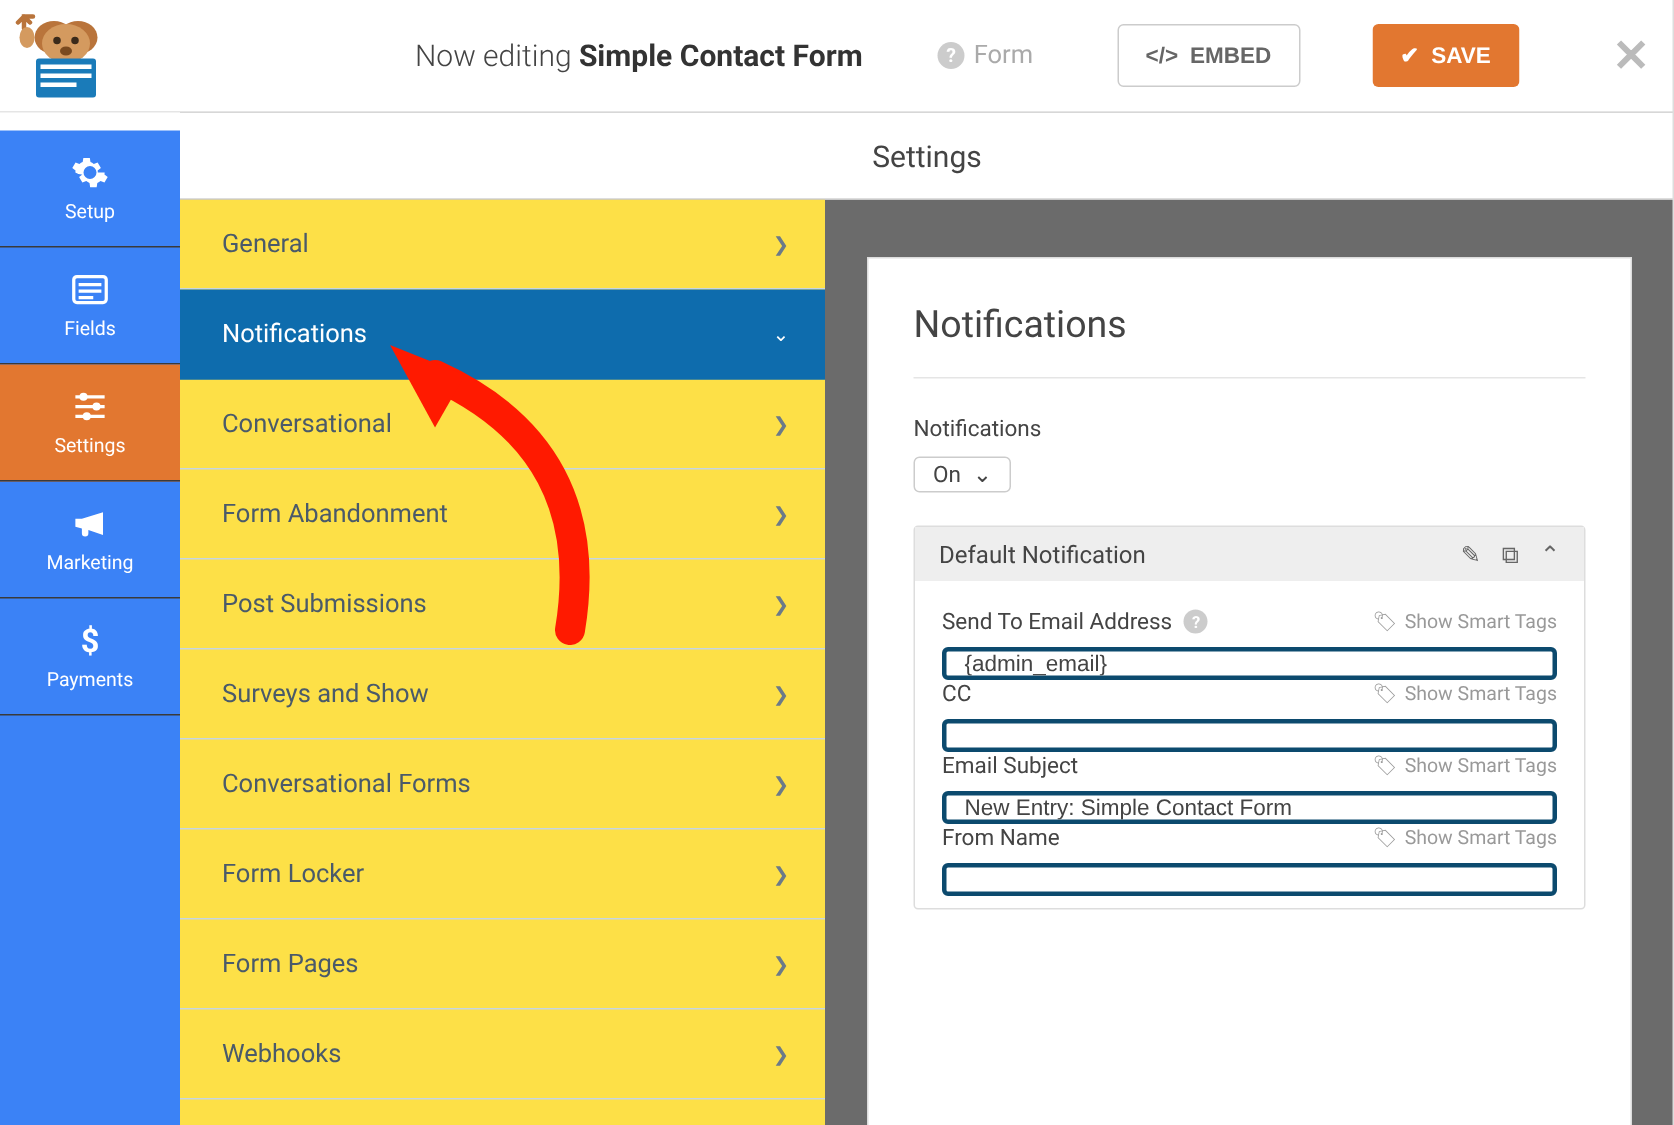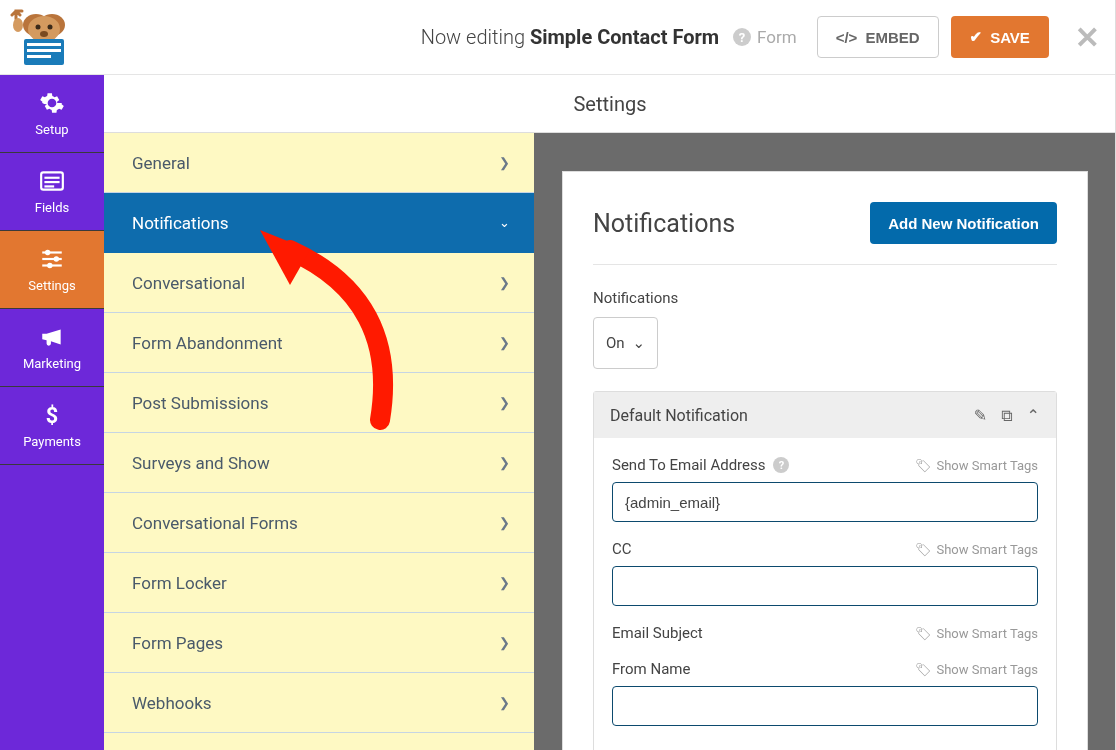--- a/index.html
+++ b/index.html
@@ -1,67 +1,67 @@
 <!DOCTYPE html>
 <html><head>
 <meta charset="utf-8">
 <style>
 * { box-sizing: border-box; margin: 0; padding: 0; }
 body { font-family: -apple-system, BlinkMacSystemFont, "Segoe UI", Roboto, Arial, sans-serif; background: #fff; width: 1116px; height: 750px; overflow: hidden; position: relative; }
 
 
-.topbar { height: 75px; border-bottom: 1px solid #e5e5e5; display: flex; align-items: center; padding: 0 16px 0 10px; }
+.topbar { height: 75px; border-bottom: 1px solid #e5e5e5; display: flex; align-items: center; padding: 0 16px 0 10px; gap: 36px; }
 .logo { width: 68px; height: 60px; margin-right: auto; position: relative; }
 .logo svg { width: 100%; height: 100%; }
 .editing { font-size: 20px; color: #444; font-weight: 300; margin-right: 14px; }
 .editing strong { font-weight: 700; color: #333; }
 .help { color: #aaa; font-size: 17px; margin-right: 20px; display: inline-flex; align-items: center; gap: 6px; cursor: pointer; }
 .help .qicon { width: 18px; height: 18px; border-radius: 50%; background: #ccc; color: #fff; font-size: 13px; font-weight: 700; display: inline-flex; align-items: center; justify-content: center; }
 .btn { height: 42px; border-radius: 4px; padding: 0 18px; font-size: 15px; font-weight: 600; cursor: pointer; border: 1px solid transparent; display: inline-flex; align-items: center; gap: 8px; }
 .btn-embed { background: #fff; border-color: #ccc; color: #666; margin-right: 12px; }
 .btn-save { background: #e27730; color: #fff; }
 .close-x { font-size: 30px; color: #bbb; margin-left: 26px; cursor: pointer; font-weight: 700; }
 
 
 .main { display: flex; height: 675px; }
-.sidebar { width: 104px; background: #6d28d9; display: flex; flex-direction: column; }
+.sidebar { width: 120px; background: #3b82f6; display: flex; flex-direction: column; margin-top: 12px; }
 .side-item { height: 78px; color: #fff; display: flex; flex-direction: column; align-items: center; justify-content: center; gap: 6px; font-size: 13px; cursor: pointer; border-bottom: 1px solid #3a3a3a; }
 .side-item.active { background: #e27730; }
 .side-item svg { width: 26px; height: 26px; fill: #fff; }
 
 
 .settings-area { flex: 1; display: flex; flex-direction: column; background: #6b6b6b; }
 .settings-header { height: 58px; background: #fff; border-bottom: 1px solid #ddd; display: flex; align-items: center; justify-content: center; font-size: 20px; color: #444; font-weight: 400; }
 .settings-body { flex: 1; display: flex; overflow: hidden; }
-.settings-list { width: 430px; background: #fef9c3; overflow-y: auto; }
+.settings-list { width: 430px; background: #fde047; overflow-y: auto; }
 .set-item { height: 60px; display: flex; align-items: center; padding: 0 24px 0 28px; border-bottom: 1px solid #c6d5e3; color: #4a5a6a; font-size: 17px; cursor: pointer; justify-content: space-between; }
 .set-item.active { background: #0e6cad; color: #fff; border-bottom-color: #0e6cad; }
 .chev { font-size: 13px; color: #6b7a89; }
 .set-item.active .chev { color: #fff; }
 
 
 .content-wrap { flex: 1; padding: 38px 28px 0 28px; overflow-y: auto; }
 .content { background: #fff; border: 1px solid #ddd; padding: 30px 30px 0 30px; min-height: 620px; }
 .content-head { display: flex; align-items: center; justify-content: space-between; border-bottom: 1px solid #e5e5e5; padding-bottom: 20px; margin-bottom: 24px; }
 .content-head h2 { font-size: 25px; font-weight: 400; color: #444; }
 .btn-add { background: #036aab; color: #fff; border: none; height: 42px; padding: 0 18px; border-radius: 4px; font-size: 15px; font-weight: 600; cursor: pointer; }
 .field-label { font-size: 15px; color: #444; margin-bottom: 10px; display: block; }
-.select-on { border: 1px solid #ccc; border-radius: 4px; height: 52px; padding: 0 12px; font-size: 15px; color: #444; display: inline-flex; align-items: center; gap: 8px; cursor: pointer; margin-bottom: 22px; }
+.select-on { border: 1px solid #ccc; border-radius: 4px; height: 24px; padding: 0 12px; font-size: 15px; color: #444; display: inline-flex; align-items: center; gap: 8px; cursor: pointer; margin-bottom: 22px; }
 
 .notif-box { border: 1px solid #ddd; border-radius: 3px; }
-.notif-head { background: #eee; height: 46px; display: flex; align-items: center; padding: 0 16px; font-size: 16px; color: #444; }
+.notif-head { background: #eee; height: 36px; display: flex; align-items: center; padding: 0 16px; font-size: 16px; color: #444; }
 .notif-head .icons { margin-left: auto; display: flex; gap: 14px; color: #666; }
 .notif-head .icons span { cursor: pointer; }
 .notif-body { padding: 18px 18px 8px 18px; }
-.ngroup { margin-bottom: 18px; }
+.ngroup { }
 .ngroup .row1 { display: flex; align-items: center; justify-content: space-between; margin-bottom: 8px; }
 .ngroup .row1 label { font-size: 15px; color: #444; display: inline-flex; align-items: center; gap: 8px; }
 .ngroup .row1 .qsm { width: 16px; height: 16px; border-radius: 50%; background: #ccc; color: #fff; font-size: 11px; display: inline-flex; align-items: center; justify-content: center; font-weight: 700; }
 .smart { font-size: 13px; color: #999; cursor: pointer; display: inline-flex; align-items: center; gap: 5px; }
-.ninput { width: 100%; height: 40px; border: 1px solid #0c4a6e; border-radius: 4px; padding: 0 12px; font-size: 15px; color: #444; }
+.ninput { width: 100%; height: 22px; border: 3px solid #0c4a6e; border-radius: 4px; padding: 0 12px; font-size: 15px; color: #444; }
 
 
 .arrow-overlay { position: absolute; left: 230px; top: 200px; width: 200px; height: 230px; pointer-events: none; }
 
 
 .right-border { position: absolute; right: 0; top: 0; width: 1px; height: 750px; background: #ddd; }
 </style>
 </head>
 <body>
 
@@ -187,21 +187,20 @@
         <div class="set-item">
             <span>Webhooks</span>
             <span class="chev">❯</span>
           </div>
       </div>
 
       <div class="content-wrap">
         <div class="content">
           <div class="content-head">
             <h2>Notifications</h2>
-            <button class="btn-add">Add New Notification</button>
           </div>
 
           <label class="field-label">Notifications</label>
           <div class="select-on">
             <span>On</span>
             <span>⌄</span>
           </div>
 
           <div class="notif-box">
             <div class="notif-head">
@@ -240,20 +239,21 @@
               </div>
 
               <div class="ngroup">
                 <div class="row1">
                   <label>Email Subject</label>
                   <span class="smart">
                       <span>🏷</span>
                       <span>Show Smart Tags</span>
                     </span>
                 </div>
+                <input class="ninput" value="New Entry: Simple Contact Form" style="">
               </div>
 
               <div class="ngroup">
                 <div class="row1">
                   <label>From Name</label>
                   <span class="smart">
                       <span>🏷</span>
                       <span>Show Smart Tags</span>
                     </span>
                 </div>

